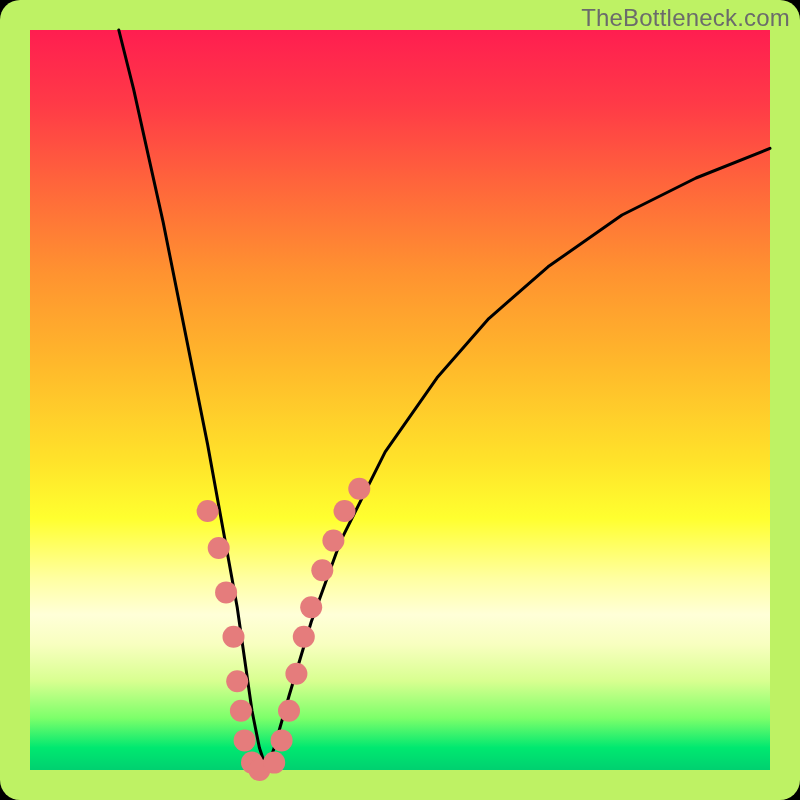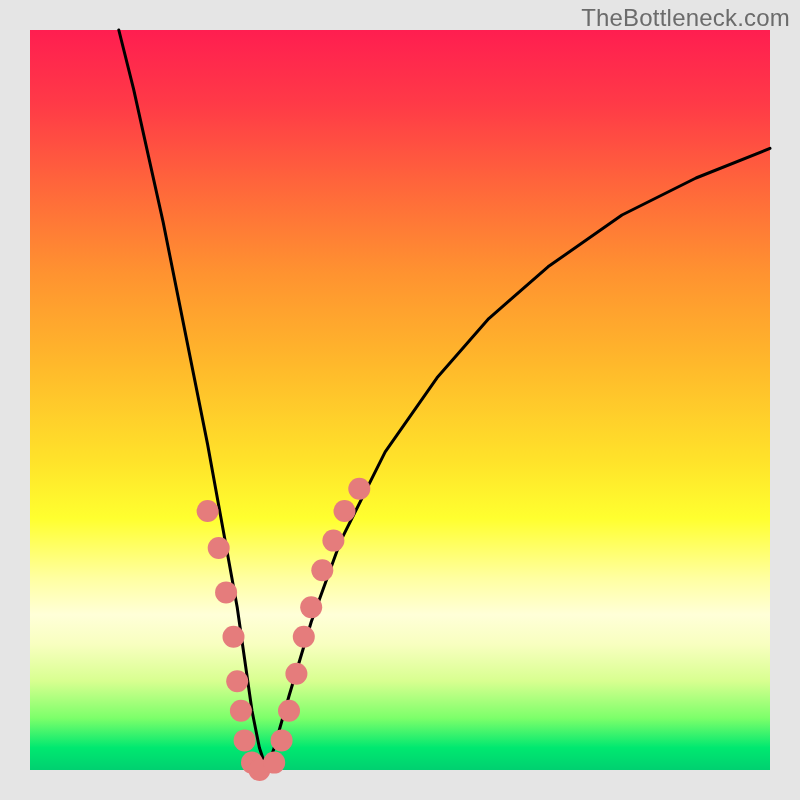--- a/index.html
+++ b/index.html
@@ -9,21 +9,22 @@
     height: 800px;
     background: #000;
     overflow: hidden;
   }
   .frame {
     position: absolute;
     left: 0;
     top: 0;
     width: 800px;
     height: 800px;
-    background: #e5e5e5;
+    background: #bef264;
+    border-radius: 20px;
   }
   .plot {
     position: absolute;
     left: 30px;
     top: 30px;
     width: 740px;
     height: 740px;
     background: linear-gradient(to bottom,
       #ff1e50 0%,
       #ff3a47 10%,

